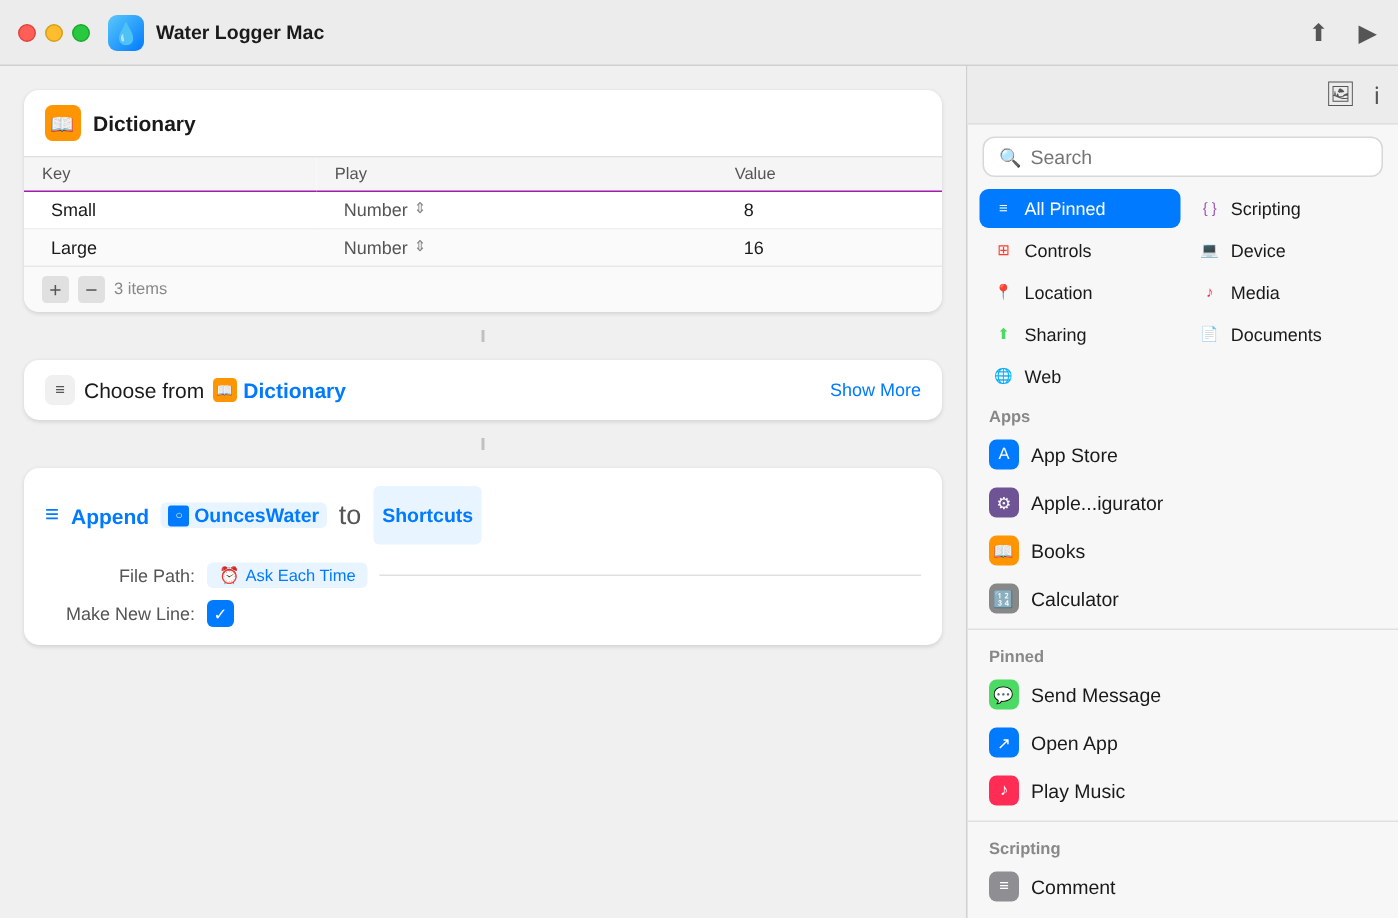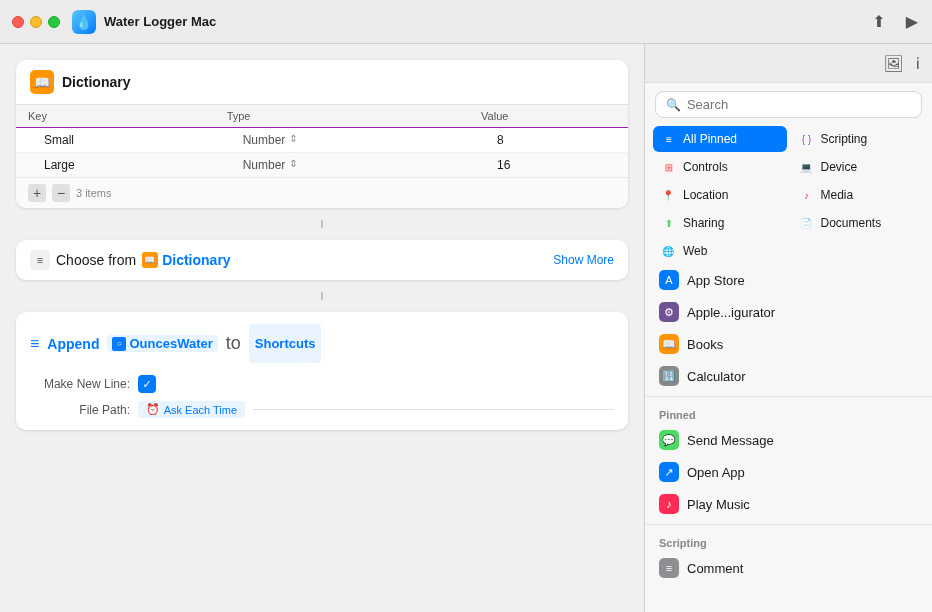--- a/index.html
+++ b/index.html
@@ -125,21 +125,21 @@
     .dict-table th {
       padding: 5px 12px;
       text-align: left;
       font-weight: 500;
       color: #555;
       font-size: 11px;
       border-top: 1px solid #e0e0e0;
       border-bottom: 1px solid #a21caf;
     }
     .dict-table td {
-      padding: 5px 28px;
+      padding: 5px 18px;
       color: #1a1a1a;
       font-size: 12px;
       border-bottom: 1px solid #f0f0f0;
     }
     .dict-table tr:last-child td { border-bottom: none; }
     .dict-table tr:nth-child(even) { background: #fafafa; }
     .type-select {
       display: inline-flex;
       gap: 4px;
       color: #555;
@@ -470,21 +470,21 @@
 
     <div class="card">
       <div class="card-header">
         <div class="card-icon" style="background:#ff9500; color:white; font-size:13px;">📖</div>
         <span class="card-title">Dictionary</span>
       </div>
       <table class="dict-table">
         <thead>
           <tr>
             <th>Key</th>
-            <th>Type</th>
+            <th>Play</th>
             <th>Value</th>
           </tr>
         </thead>
         <tbody id="dict-table-body">
         <tr>
     <td>Small</td>
     <td>
       <span class="type-select">
         Number <span class="stepper-icon">⇕</span>
       </span>
@@ -537,31 +537,31 @@
           <span class="ref-icon-blue">○</span>
           <span>OuncesWater</span>
         </span>
         <span class="append-to">to</span>
         <span class="shortcuts-ref">
           <span>Shortcuts</span>
         </span>
       </div>
       <div class="append-form">
         <div class="form-row">
-          <span class="form-label">Make New Line:</span>
-          <div class="checkbox-blue">✓</div>
-        </div>
-        <div class="form-row">
           <span class="form-label">File Path:</span>
           <span class="ask-badge">
             <span class="ask-icon">⏰</span>
             <span>Ask Each Time</span>
           </span>
           <div class="form-line"></div>
         </div>
+        <div class="form-row">
+          <span class="form-label">Make New Line:</span>
+          <div class="checkbox-blue">✓</div>
+        </div>
       </div>
     </div>
 
   </div>
 
   <div class="sidebar">
 
     <div class="sidebar-header">
       <button class="sidebar-header-btn">🖼</button>
       <button class="sidebar-header-btn">ℹ</button>
@@ -606,20 +606,21 @@
           <span>Documents</span>
         </div>
         <div class="cat-item">
           <span class="cat-icon" style="color: rgb(88, 86, 214);">🌐</span>
           <span>Web</span>
         </div>
       </div>
 
     <div class="sidebar-scroll">
 
+      <div class="section-label">Apps</div>
       <div id="apps-list">
           <div class="action-item">
             <div class="action-icon" style="background: rgb(0, 122, 255); color: white;">A</div>
             <span>App Store</span>
           </div>
           <div class="action-item">
             <div class="action-icon" style="background: rgb(110, 84, 148); color: white;">⚙</div>
             <span>Apple...igurator</span>
           </div>
           <div class="action-item">

